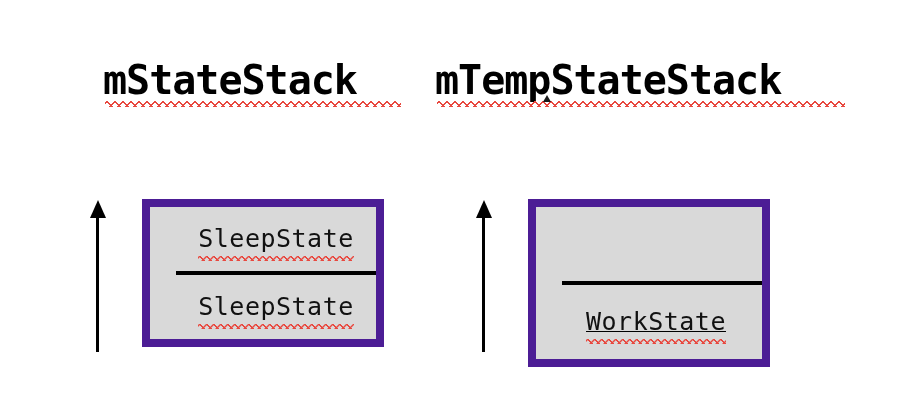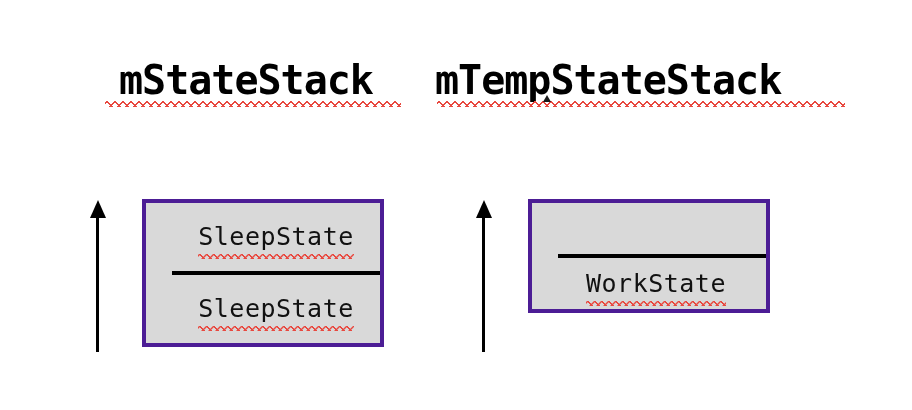--- a/index.html
+++ b/index.html
@@ -25,21 +25,21 @@
     position: absolute;
     font-family: "DejaVu Sans Mono", "Liberation Mono", monospace;
     font-weight: bold;
     font-size: 40px;
     line-height: 46px;
     color: #000000;
     white-space: nowrap;
     letter-spacing: -1px;
     text-align: left;
   }
-  #title-left  { left: 119px; top: 57px; }
+  #title-left  { left: 103px; top: 57px; }
   #title-right { left: 435px; top: 57px; }
 
   
   .squiggle {
     position: absolute;
     height: 6px;
     background-repeat: repeat-x;
     background-size: 8px 6px;
     background-image:
       linear-gradient(45deg, transparent 45%, #e8483f 45%, #e8483f 62%, transparent 62%),
@@ -58,28 +58,28 @@
     width: 0; height: 0;
     border-left: 4px solid transparent;
     border-right: 4px solid transparent;
     border-bottom: 7px solid #1a1a1a;
   }
 
   
   .stack-box {
     position: absolute;
     box-sizing: border-box;
-    border: 4px solid #4c1d95;
+    border: 8px solid #4c1d95;
     background: #d9d9d9;
     display: flex;
     flex-direction: column;
     padding-left: 26px;
   }
   #stack-left  { left: 142px; top: 199px; width: 242px; height: 148px; }
-  #stack-right { left: 528px; top: 199px; width: 242px; height: 114px; }
+  #stack-right { left: 528px; top: 199px; width: 242px; height: 168px; text-decoration: underline; }
 
   .stack-cell {
     position: relative;
     flex: 1 1 0;
     display: flex;
     align-items: center;
     justify-content: center;
     background: #d9d9d9;
   }
   .stack-cell + .stack-cell {

